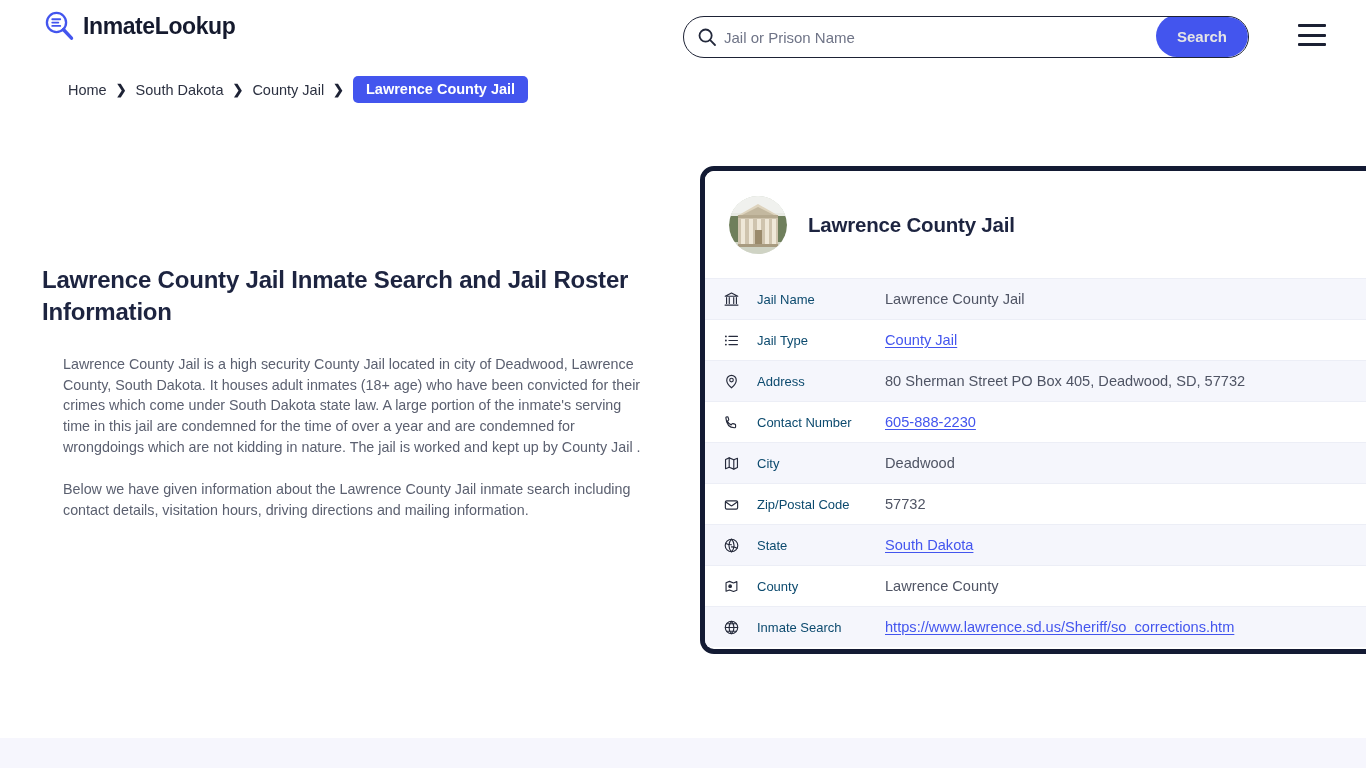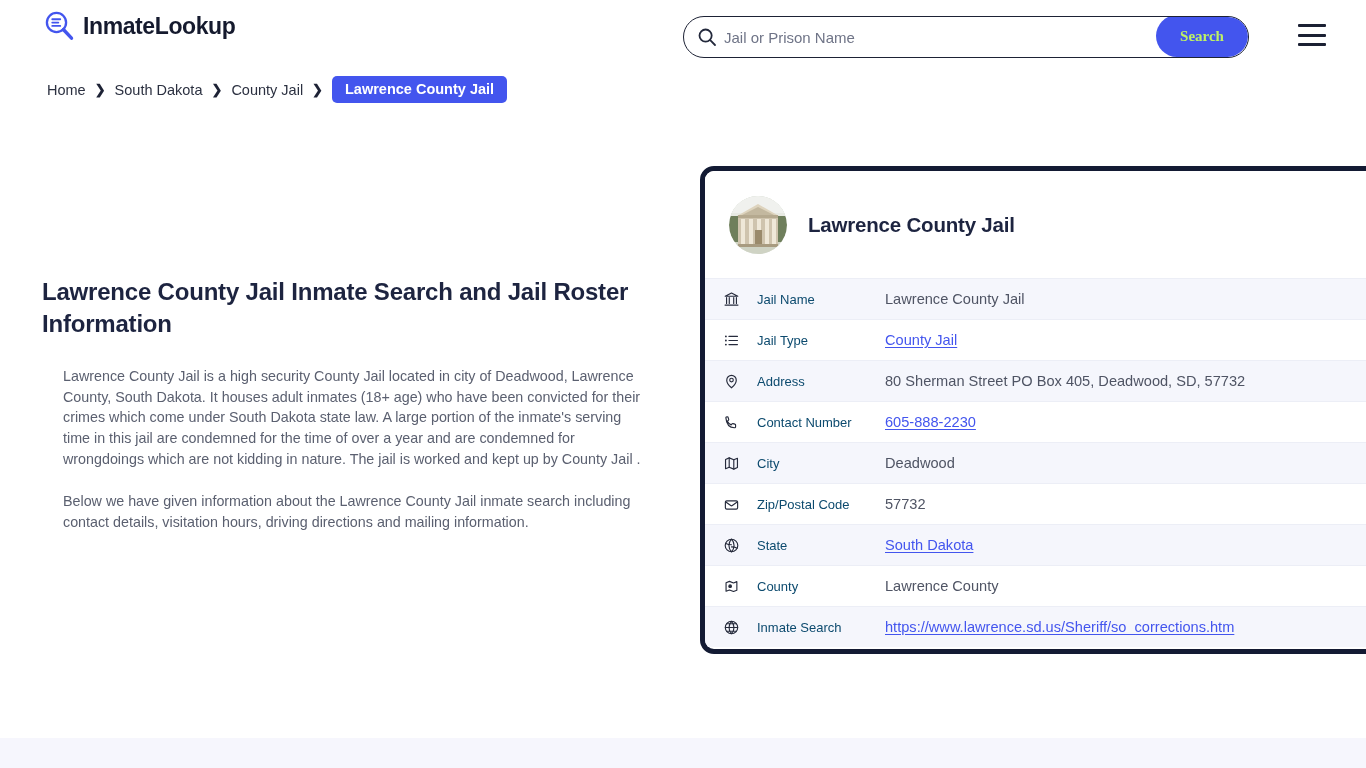--- a/index.html
+++ b/index.html
@@ -43,55 +43,55 @@
     padding-left: 6px;
   }
   .search-input {
     flex: 1; height: 100%; border: none; outline: none;
     font-family: "Liberation Sans", sans-serif;
     font-size: 15px; color: #2a2f45; background: transparent;
   }
   .search-input::placeholder { color: #6f7487; }
   .search-btn {
     width: 92px; height: 42px;
-    background: #4355ee; color: #bef264;
+    background: #4355ee; color: #e5e5e5;
     border: none; border-radius: 21px;
-    font-family: Liberation Serif, serif;
+    font-family: Liberation Sans, sans-serif;
     font-size: 15px; font-weight: 700;
     cursor: pointer;
     display:flex; align-items:center; justify-content:center;
   }
 
   .hamburger {
     position: absolute; right: 40px; top: 24px;
     width: 28px; height: 22px;
     display: flex; flex-direction: column; justify-content: space-between;
     cursor: pointer;
   }
   .hamburger span { display:block; width: 28px; height: 3px; background: #1b2033; border-radius: 1px; }
 
   
   .breadcrumb {
-    position: absolute; left: 47px; top: 76px;
+    position: absolute; left: 68px; top: 76px;
     display: flex; align-items: center; gap: 0px;
     font-size: 14.5px;
   }
   .bc-item { color: #2b3040; text-decoration: none; cursor: pointer; white-space: nowrap; }
   .bc-sep {
     margin: 0 9px; color: #1d2235; font-size: 13px; font-weight: 700;
     display: inline-flex; align-items: center;
   }
   .bc-current {
     background: #4355ee; color: #ffffff;
     padding: 5px 13px 6px; border-radius: 5px;
     font-size: 14.5px; font-weight: 700; white-space: nowrap;
   }
 
   
-  .left-col { position: absolute; left: 42px; top: 276px; width: 600px; }
+  .left-col { position: absolute; left: 42px; top: 264px; width: 600px; }
   .page-title {
     font-size: 24px; font-weight: 700; color: #1d2440;
     line-height: 1.33; letter-spacing: -0.2px;
     margin-bottom: 26px;
   }
   .body-para {
     font-size: 14.3px; color: #5b6070; line-height: 1.45;
     margin-bottom: 22px;
     margin-left: 21px;
   }

